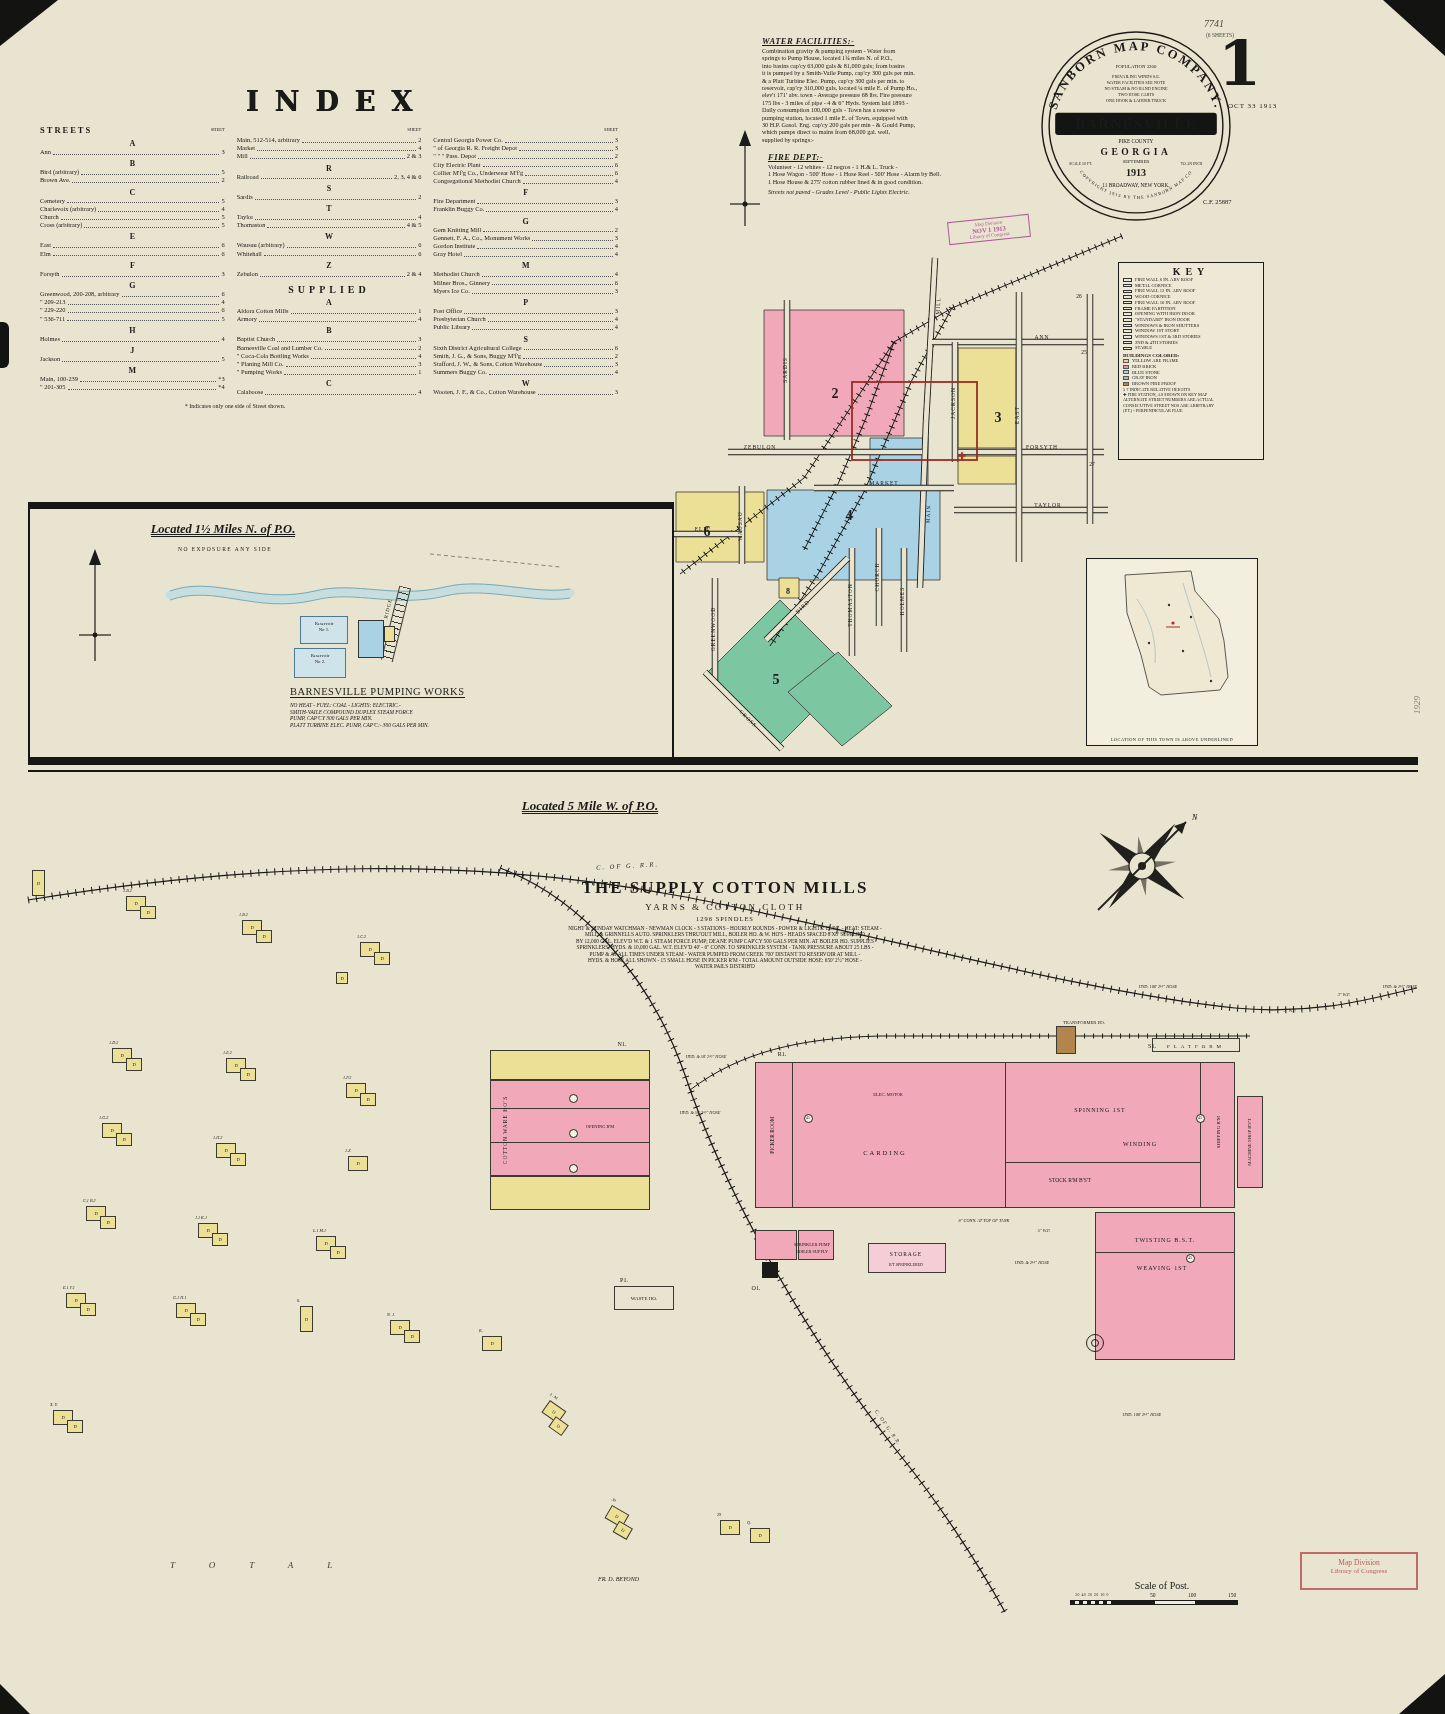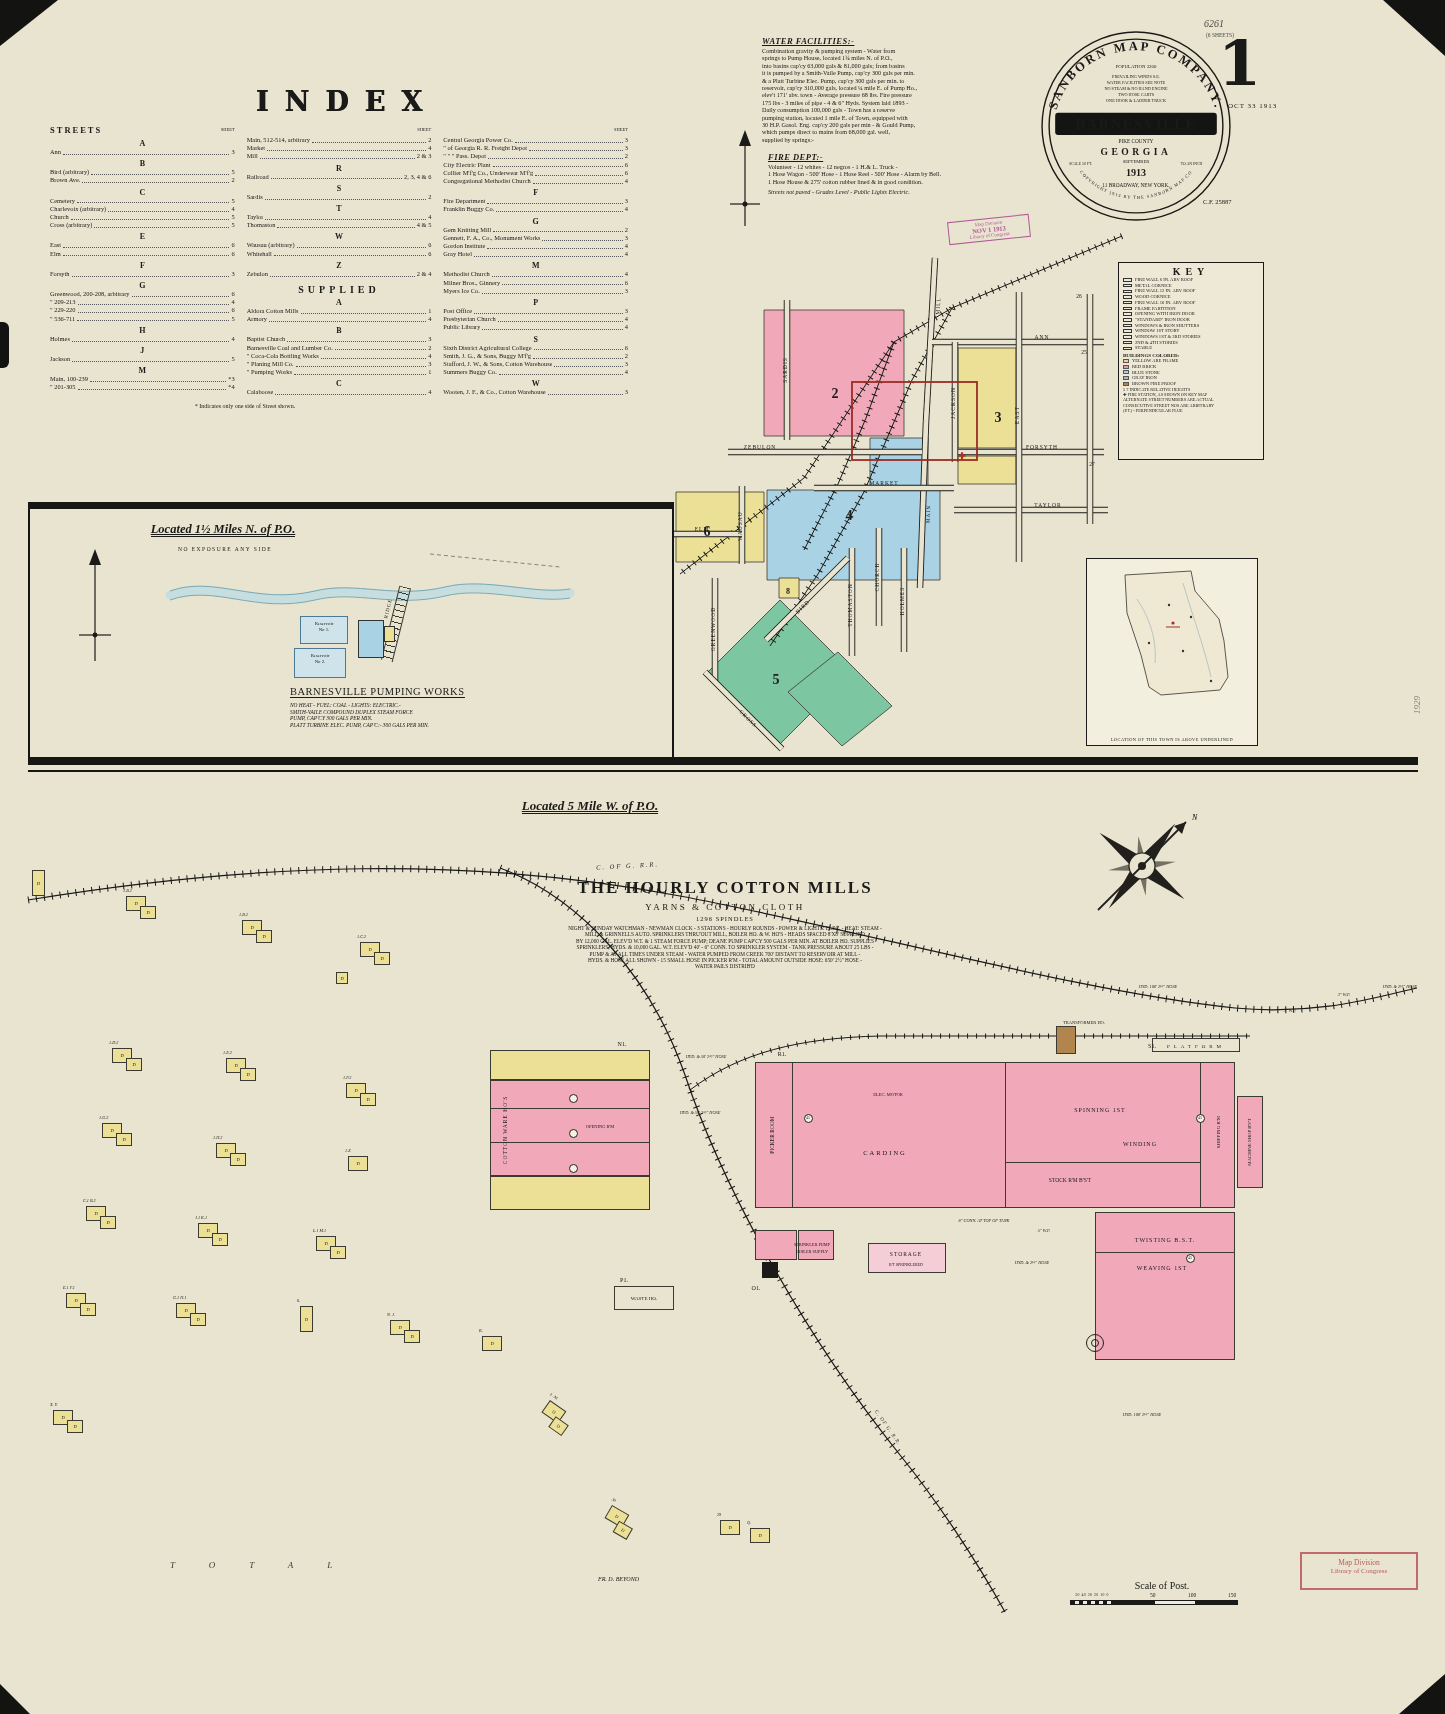--- a/index.html
+++ b/index.html
@@ -10,21 +10,21 @@
   .pre{white-space:pre-line}
   .corner{position:absolute;background:#131311}
   
   #plate-no{left:1204px;top:18px;font-size:10px;font-style:italic;color:#4a4a44}
   #sheets-note{left:1206px;top:32px;font-size:5.5px;color:#4a4a44}
   #sheet-big{left:1218px;top:34px;font-size:62px;font-weight:bold;font-family:"DejaVu Serif",serif;line-height:60px}
   #date-received{left:1228px;top:102px;font-size:7px;letter-spacing:1px}
   #file-ref{left:1203px;top:198px;font-size:6.5px}
   #pencil-note{left:1408px;top:700px;font-size:9px;color:#85817a;font-style:italic;transform:rotate(-90deg)}
   
-  #index{left:50px;top:86px;width:578px}
+  #index{left:40px;top:86px;width:578px}
   .index-title{text-align:center;font-size:27px;font-weight:bold;font-family:"DejaVu Serif",serif;
                letter-spacing:16px;text-indent:16px;text-shadow:.6px 0 #1a1a18}
   .index-cols{display:flex;gap:12px;margin-top:8px}
   .icol{flex:1;min-width:0}
   .icol-head{position:relative;height:11px;font-size:8.5px;text-align:left;font-weight:bold;letter-spacing:2px}
   .sheet-h{position:absolute;right:0;top:2px;font-size:4.5px;font-weight:normal;letter-spacing:0}
   .iletter{text-align:center;font-weight:bold;font-size:8px;margin-top:3px;line-height:9px}
   .ispecials{text-align:center;font-weight:bold;font-size:10px;letter-spacing:4px;margin:6px 0 1px}
   .irow{display:flex;align-items:flex-end;font-size:6.4px;line-height:8.2px}
   .iname{white-space:nowrap;overflow:hidden}
@@ -121,21 +121,21 @@
 <body>
 
 <div id="page">
 
   <div class="corner" style="left:0;top:0;width:58px;height:46px;clip-path:polygon(0 0,100% 0,0 100%)"></div>
   <div class="corner" style="right:0;top:0;width:62px;height:56px;clip-path:polygon(0 0,100% 0,100% 100%)"></div>
   <div class="corner" style="left:0;bottom:0;width:30px;height:30px;clip-path:polygon(0 0,0 100%,100% 100%)"></div>
   <div class="corner" style="right:0;bottom:0;width:46px;height:40px;clip-path:polygon(100% 0,100% 100%,0 100%)"></div>
   <div class="corner" style="left:0;top:322px;width:9px;height:46px;border-radius:0 6px 6px 0"></div>
 
-  <div id="plate-no" class="abs">6261</div>
+  <div id="plate-no" class="abs">7741</div>
   <div id="sheets-note" class="abs">(6 SHEETS)</div>
   <div id="sheet-big" class="abs">1</div>
   <div id="date-received" class="abs">OCT 33 1913</div>
   <div id="file-ref" class="abs">C.F. 25887</div>
   <div id="pencil-note" class="abs">1929</div>
 
   <div id="index" class="abs">
     <div class="index-title">INDEX</div>
     <div class="index-cols">
       <div class="icol" id="icol0">
@@ -781,21 +781,21 @@
       </g>
     </g>
     <circle cx="60" cy="60" r="13" fill="#e9e4d0" stroke="#22201c" stroke-width="1.2"></circle>
     <circle cx="60" cy="60" r="4" fill="#22201c"></circle>
     <line x1="16" y1="104" x2="104" y2="16" stroke="#22201c" stroke-width="1.8"></line>
     <polygon points="104,16 92,20 100,28" fill="#22201c"></polygon>
     <text x="110" y="14" font-size="8" font-style="italic">N</text>
   </svg>
 
   <div id="mill-heading" class="abs">
-    <div id="mill-title">THE HOURLY COTTON MILLS</div>
+    <div id="mill-title">THE SUPPLY COTTON MILLS</div>
     <div id="mill-subtitle">YARNS &amp; COTTON CLOTH</div>
     <div id="mill-spindles">1296 SPINDLES</div>
     <div id="mill-desc" class="pre">NIGHT &amp; SUNDAY WATCHMAN - NEWMAN CLOCK - 3 STATIONS - HOURLY ROUNDS - POWER &amp; LIGHTS: ELEC. - HEAT: STEAM -
 MILL &amp; GRINNELLS AUTO. SPRINKLERS THRU'OUT MILL, BOILER HO. &amp; W. HO'S - HEADS SPACED 8'X8' SUPPLIED
 BY 12,000 GAL. ELEV'D W.T. &amp; 1 STEAM FORCE PUMP; DEANE PUMP CAP'CY 500 GALS PER MIN. AT BOILER HO. SUPPLIES
 SPRINKLERS, HYDS. &amp; 10,000 GAL. W.T. ELEV'D 40' - 6" CONN. TO SPRINKLER SYSTEM - TANK PRESSURE ABOUT 25 LBS -
 PUMP &amp; AT ALL TIMES UNDER STEAM - WATER PUMPED FROM CREEK 700' DISTANT TO RESERVOIR AT MILL -
 HYDS. &amp; HOSE ALL SHOWN - 15 SMALL HOSE IN PICKER R'M - TOTAL AMOUNT OUTSIDE HOSE: 650' 2½" HOSE -
 WATER PAILS DISTRIB'D</div>
   </div>

